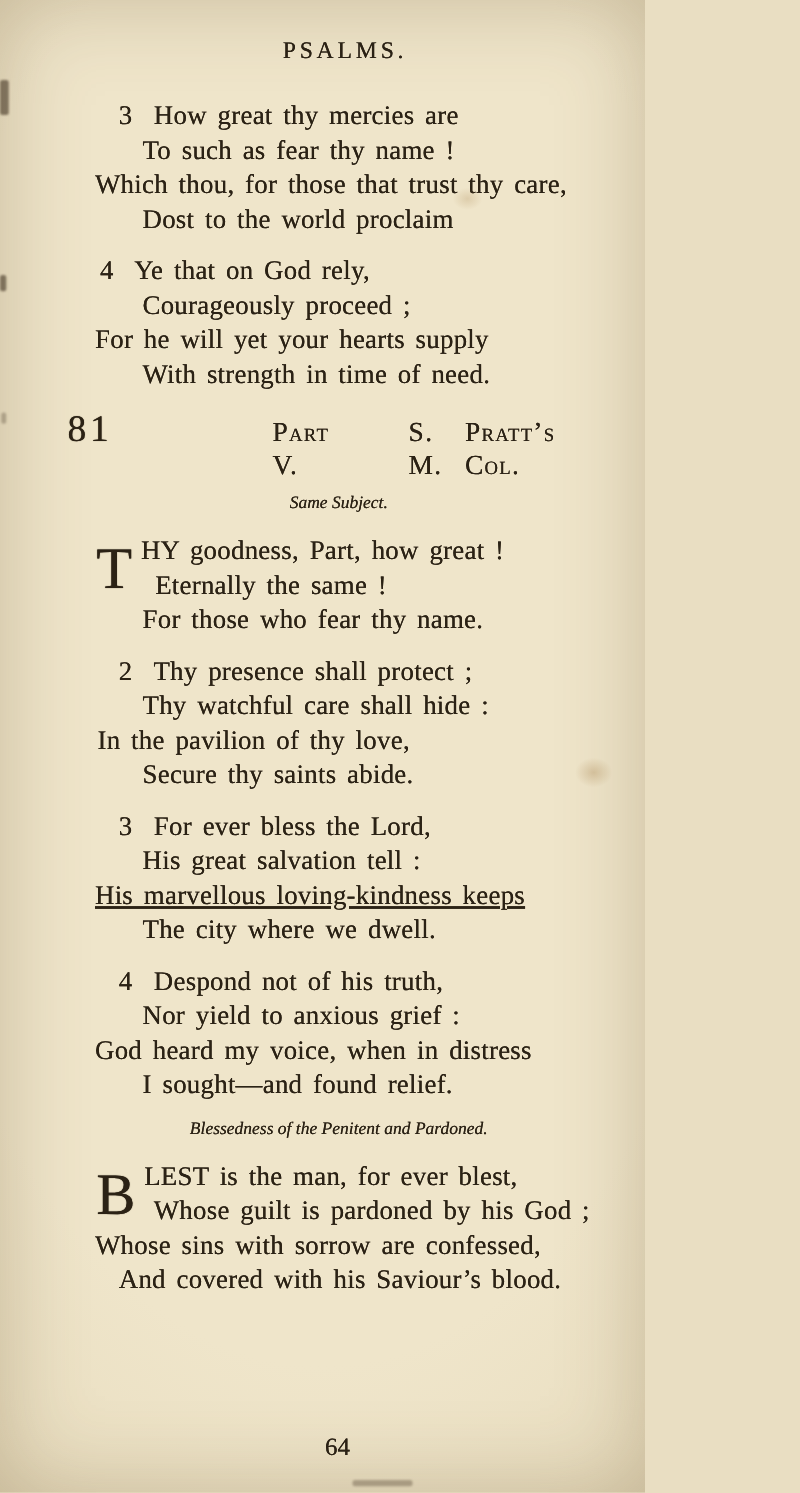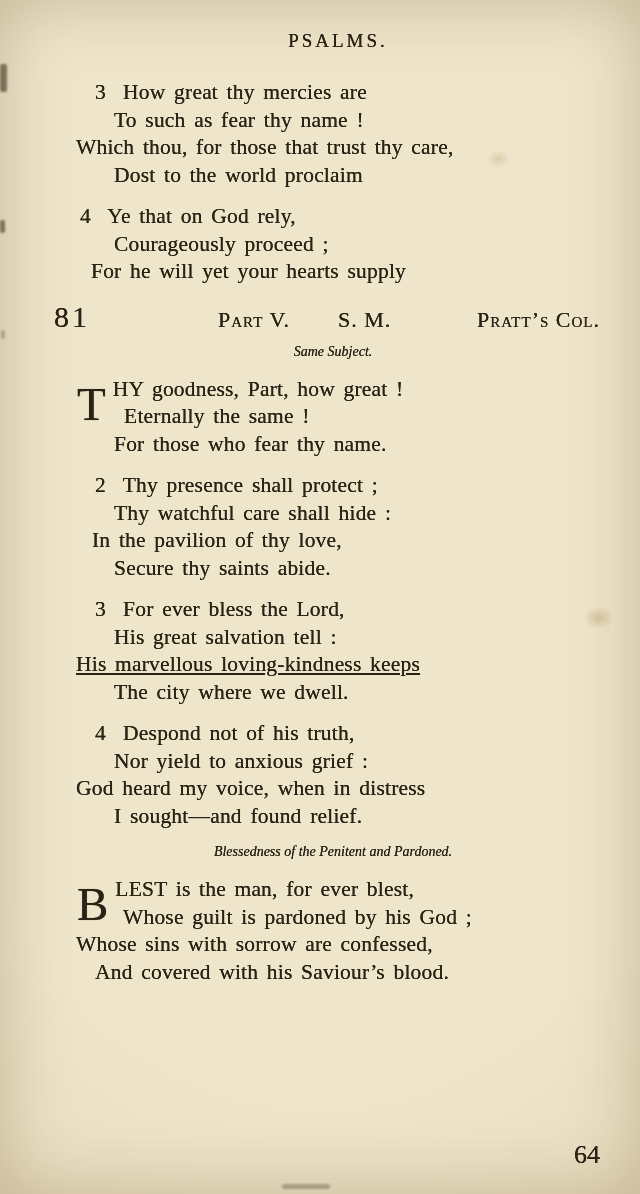--- a/index.html
+++ b/index.html
@@ -5,21 +5,21 @@
   html, body { margin: 0; padding: 0; }
   body {
     width: 640px; height: 1194px;
     font-family: "Liberation Serif", "DejaVu Serif", serif;
     background: #e9dec2;
     color: #2b2215;
     overflow: hidden;
   }
   .page {
     position: relative;
-    width: 640px; height: 1194px;
+    width: 516px; height: 1194px;
     box-sizing: border-box;
     padding: 30px 40px 0 76px;
     display: flex; flex-direction: column;
     background:
       radial-gradient(ellipse 120% 90% at 50% 42%, #efe5ca 55%, #e5d9ba 88%, #ddcfae 100%);
     box-shadow: inset 0 0 70px rgba(110, 85, 45, 0.30);
   }
   .running-head {
     text-align: center;
     font-size: 19px;
@@ -73,22 +73,22 @@
   .drop-cap {
     font-size: 47px;
     line-height: 48px;
     margin: 4px 7px 0 1px;
     text-shadow: 0 0 0.7px currentColor;
   }
   .capcol { flex: 1; }
   .folio {
     margin-top: auto;
     flex-shrink: 0;
-    text-align: right;
-    font-size: 26px;
+    text-align: center;
+    font-size: 20px;
     padding-bottom: 24px;
     margin-left: -12px;
     text-shadow: 0 0 0.5px currentColor;
   }
   .artifact {
     position: absolute;
     background: rgba(50, 35, 18, 0.55);
     filter: blur(1px);
     border-radius: 2px;
   }
@@ -119,21 +119,22 @@
       <section>
         <div class="verse">
           <div class="vline" style="margin-left: 19px;">3  How great thy mercies are</div>
           <div class="vline" style="margin-left: 38px;">To such as fear thy name !</div>
           <div class="vline" style="margin-left: 0px;">Which thou, for those that trust thy care,</div>
           <div class="vline" style="margin-left: 38px;">Dost to the world proclaim</div>
         </div>
         <div class="verse">
           <div class="vline" style="margin-left: 4px;">4  Ye that on God rely,</div>
           <div class="vline" style="margin-left: 38px;">Courageously proceed ;</div>
-          <div class="vline" style="margin-left: 15px;">For he will yet your hearts supply</div>
+          <div class="vline" style="margin-left: 0px;">For he will yet your hearts supply</div>
+          <div class="vline" style="margin-left: 38px;">With strength in time of need.</div>
         </div>
       </section>
       <section class="hymn">
         <div class="hymn-head">
           <span class="hymn-number">81</span>
           <span class="head-parts">
             <span class="head-part part0">Part V.</span>
             <span class="head-part part1">S. M.</span>
             <span class="head-part part2">Pratt’s Col.</span>
           </span>
@@ -145,21 +146,21 @@
             <div class="capcol">
               <div class="vline" style="margin-left: 0px;">HY goodness, Part, how great !</div>
               <div class="vline" style="margin-left: 11.4px;">Eternally the same !</div>
             </div>
           </div>
           <div class="vline" style="margin-left: 38px;">For those who fear thy name.</div>
         </div>
         <div class="verse">
           <div class="vline" style="margin-left: 19px;">2  Thy presence shall protect ;</div>
           <div class="vline" style="margin-left: 38px;">Thy watchful care shall hide :</div>
-          <div class="vline" style="margin-left: 16px;">In the pavilion of thy love,</div>
+          <div class="vline" style="margin-left: 2px;">In the pavilion of thy love,</div>
           <div class="vline" style="margin-left: 38px;">Secure thy saints abide.</div>
         </div>
         <div class="verse">
           <div class="vline" style="margin-left: 19px;">3  For ever bless the Lord,</div>
           <div class="vline" style="margin-left: 38px;">His great salvation tell :</div>
           <div class="vline" style="margin-left: 0px; text-decoration: underline;">His marvellous loving-kindness keeps</div>
           <div class="vline" style="margin-left: 38px;">The city where we dwell.</div>
         </div>
         <div class="verse">
           <div class="vline" style="margin-left: 19px;">4  Despond not of his truth,</div>

